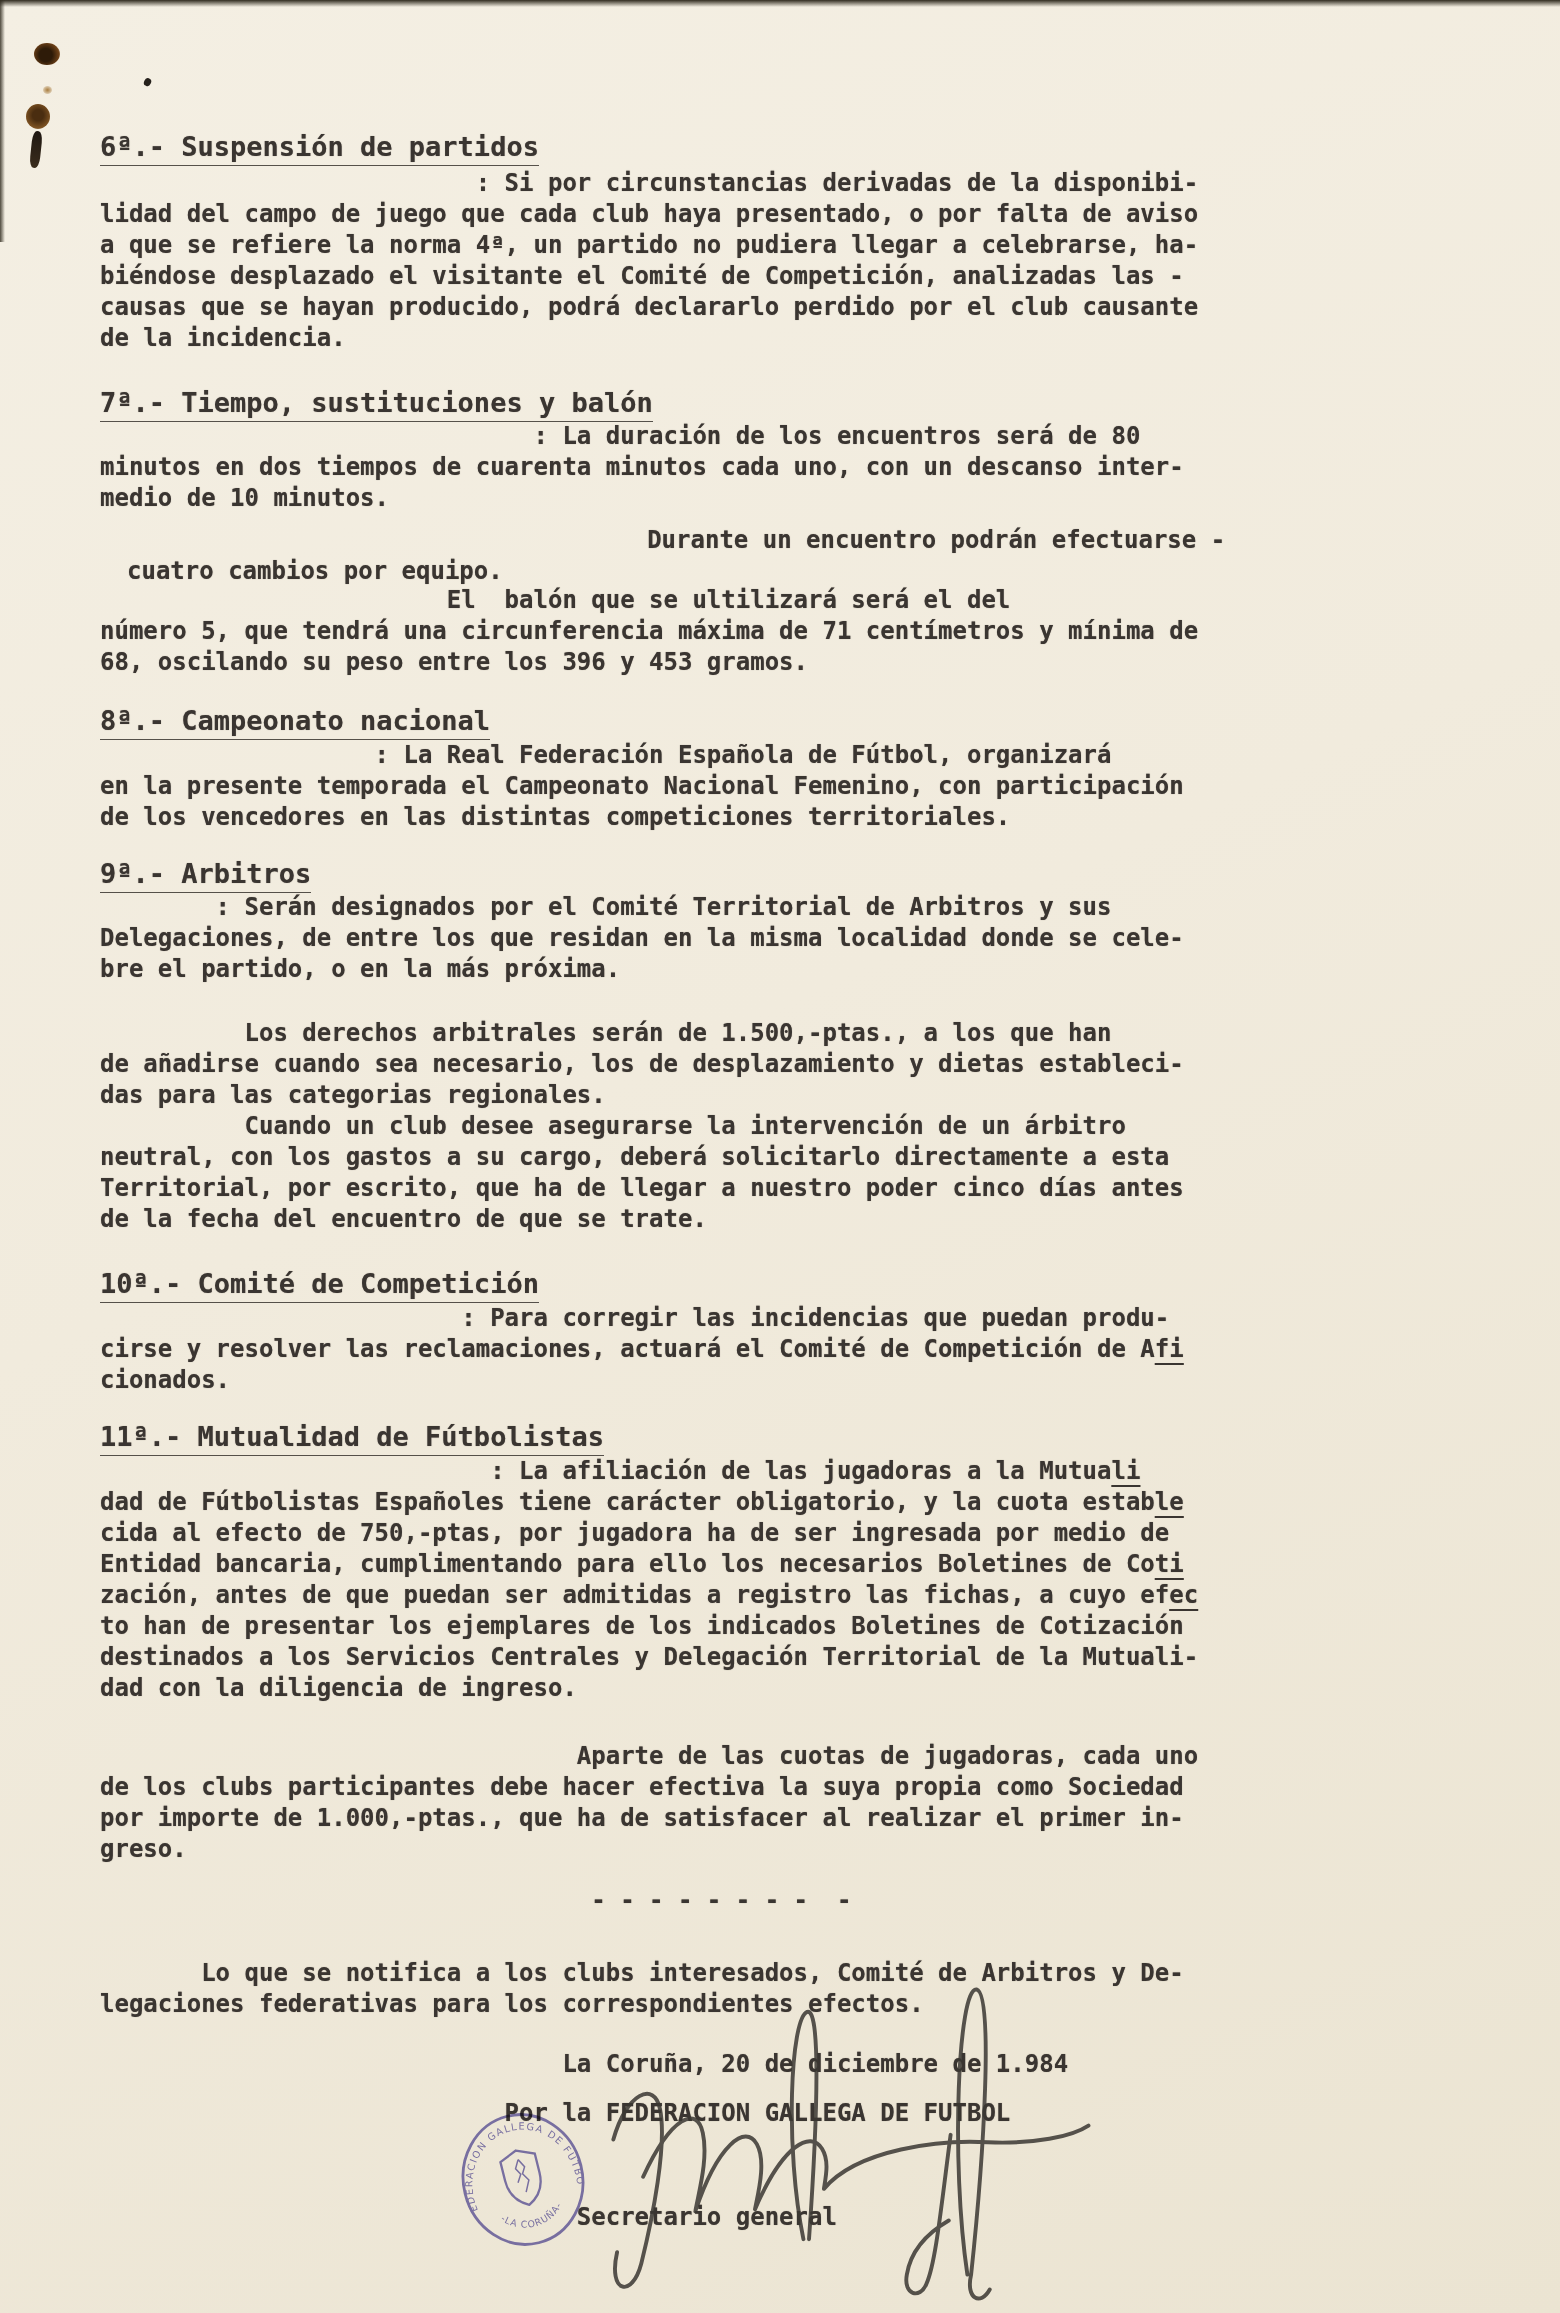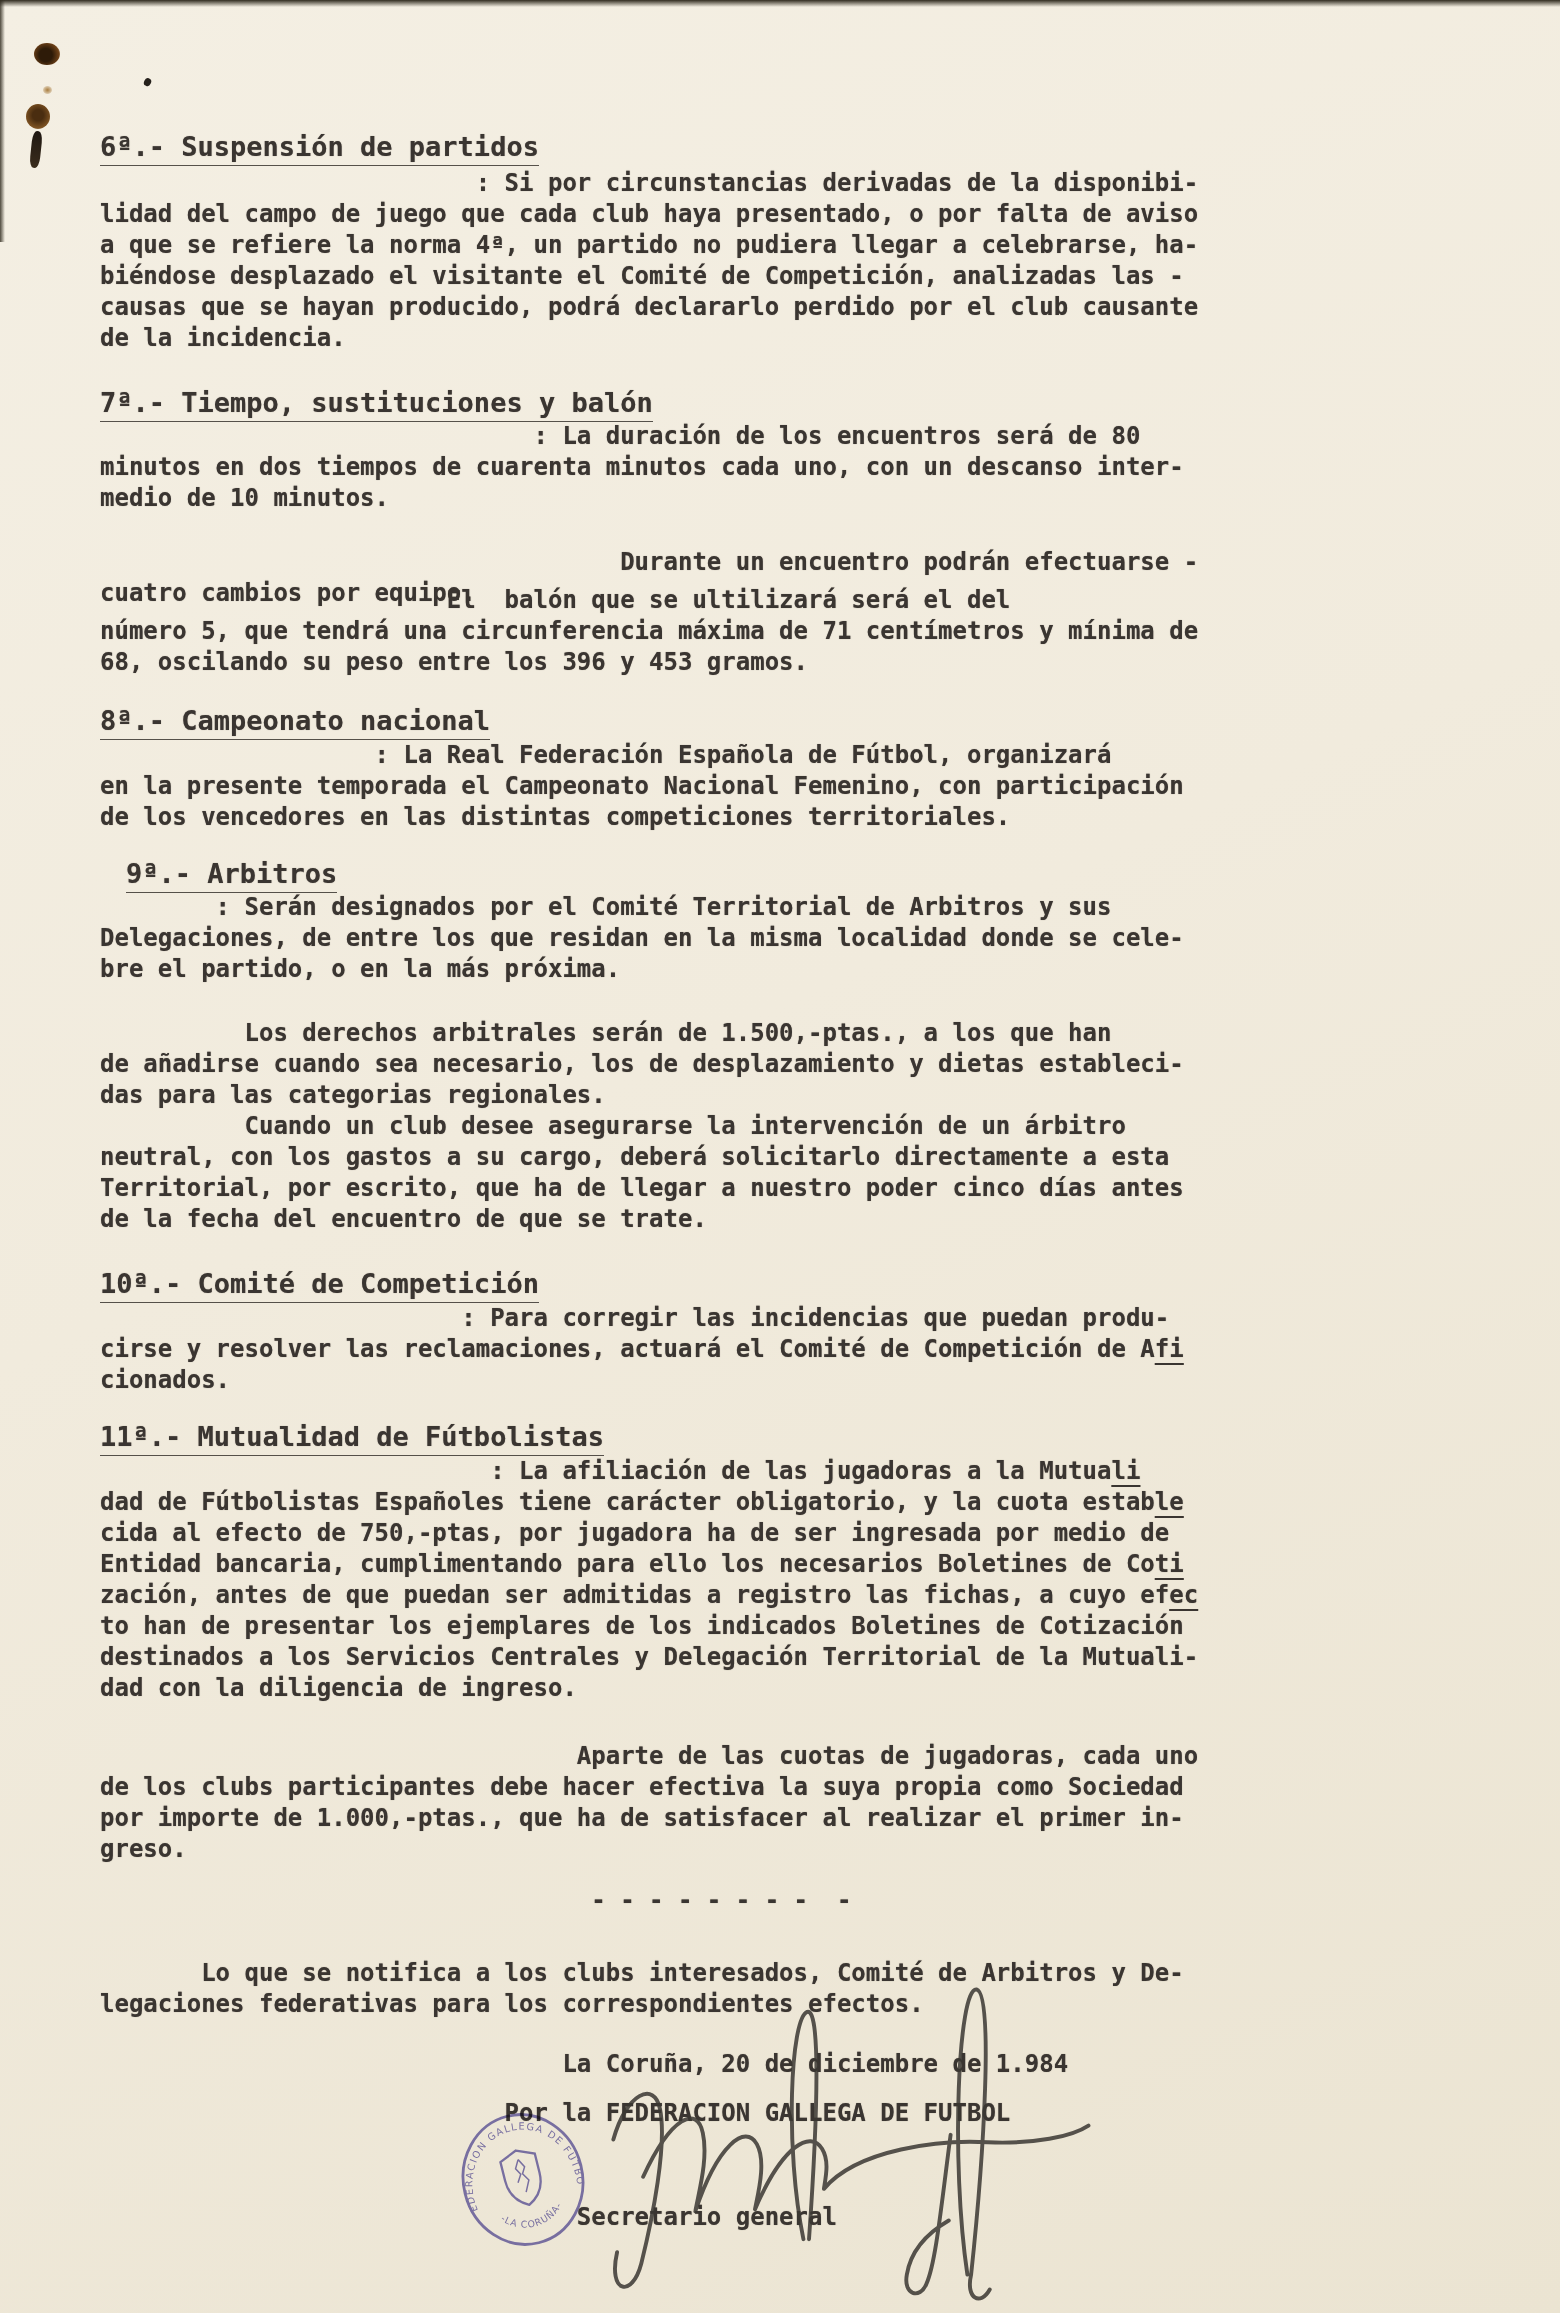--- a/index.html
+++ b/index.html
@@ -47,25 +47,25 @@
 <div class="blot blot2"></div>
 <div class="blot blot3"></div>
 <div class="ink-streak"></div>
 <div class="ink-speck"></div>
 
 <div id="doc-layer">
     <div class="block heading" style="top: 131px;"><span class="hline">6ª.- Suspensión de partidos</span></div>
     <div class="block para" style="top: 168px;"><div class="line"><span>                          : Si por circunstancias derivadas de la disponibi-</span></div><div class="line"><span>lidad del campo de juego que cada club haya presentado, o por falta de aviso</span></div><div class="line"><span>a que se refiere la norma 4ª, un partido no pudiera llegar a celebrarse, ha-</span></div><div class="line"><span>biéndose desplazado el visitante el Comité de Competición, analizadas las -</span></div><div class="line"><span>causas que se hayan producido, podrá declararlo perdido por el club causante</span></div><div class="line"><span>de la incidencia.</span></div></div>
     <div class="block heading" style="top: 387px;"><span class="hline">7ª.- Tiempo, sustituciones y balón</span></div>
     <div class="block para" style="top: 421px;"><div class="line"><span>                              : La duración de los encuentros será de 80</span></div><div class="line"><span>minutos en dos tiempos de cuarenta minutos cada uno, con un descanso inter-</span></div><div class="line"><span>medio de 10 minutos.</span></div></div>
-    <div class="block para" style="top: 547px;"><div class="line"><span>                                    Durante un encuentro podrán efectuarse -</span></div><div class="line"><span>cuatro cambios por equipo.</span></div></div>
+    <div class="block para" style="top: 525px; margin-left: 27px;"><div class="line"><span>                                    Durante un encuentro podrán efectuarse -</span></div><div class="line"><span>cuatro cambios por equipo.</span></div></div>
     <div class="block para" style="top: 585px;"><div class="line"><span>                        El  balón que se ultilizará será el del</span></div><div class="line"><span>número 5, que tendrá una circunferencia máxima de 71 centímetros y mínima de</span></div><div class="line"><span>68, oscilando su peso entre los 396 y 453 gramos.</span></div></div>
     <div class="block heading" style="top: 705px;"><span class="hline">8ª.- Campeonato nacional</span></div>
     <div class="block para" style="top: 740px;"><div class="line"><span>                   : La Real Federación Española de Fútbol, organizará</span></div><div class="line"><span>en la presente temporada el Campeonato Nacional Femenino, con participación</span></div><div class="line"><span>de los vencedores en las distintas competiciones territoriales.</span></div></div>
-    <div class="block heading" style="top: 858px; margin-left: 26px;"><span class="hline">9ª.- Arbitros</span></div>
+    <div class="block heading" style="top: 858px;"><span class="hline">9ª.- Arbitros</span></div>
     <div class="block para" style="top: 892px;"><div class="line"><span>        : Serán designados por el Comité Territorial de Arbitros y sus</span></div><div class="line"><span>Delegaciones, de entre los que residan en la misma localidad donde se cele-</span></div><div class="line"><span>bre el partido, o en la más próxima.</span></div></div>
     <div class="block para" style="top: 1018px;"><div class="line"><span>          Los derechos arbitrales serán de 1.500,-ptas., a los que han</span></div><div class="line"><span>de añadirse cuando sea necesario, los de desplazamiento y dietas estableci-</span></div><div class="line"><span>das para las categorias regionales.</span></div><div class="line"><span>          Cuando un club desee asegurarse la intervención de un árbitro</span></div><div class="line"><span>neutral, con los gastos a su cargo, deberá solicitarlo directamente a esta</span></div><div class="line"><span>Territorial, por escrito, que ha de llegar a nuestro poder cinco días antes</span></div><div class="line"><span>de la fecha del encuentro de que se trate.</span></div></div>
     <div class="block heading" style="top: 1268px;"><span class="hline">10ª.- Comité de Competición</span></div>
     <div class="block para" style="top: 1303px;"><div class="line"><span>                         : Para corregir las incidencias que puedan produ-</span></div><div class="line"><span>cirse y resolver las reclamaciones, actuará el Comité de Competición de A</span><span class="cont-underline">fi</span></div><div class="line"><span>cionados.</span></div></div>
     <div class="block heading" style="top: 1421px;"><span class="hline">11ª.- Mutualidad de Fútbolistas</span></div>
     <div class="block para" style="top: 1456px;"><div class="line"><span>                           : La afiliación de las jugadoras a la Mutua</span><span class="cont-underline">li</span></div><div class="line"><span>dad de Fútbolistas Españoles tiene carácter obligatorio, y la cuota estab</span><span class="cont-underline">le</span></div><div class="line"><span>cida al efecto de 750,-ptas, por jugadora ha de ser ingresada por medio de</span></div><div class="line"><span>Entidad bancaria, cumplimentando para ello los necesarios Boletines de Co</span><span class="cont-underline">ti</span></div><div class="line"><span>zación, antes de que puedan ser admitidas a registro las fichas, a cuyo ef</span><span class="cont-underline">ec</span></div><div class="line"><span>to han de presentar los ejemplares de los indicados Boletines de Cotización</span></div><div class="line"><span>destinados a los Servicios Centrales y Delegación Territorial de la Mutuali-</span></div><div class="line"><span>dad con la diligencia de ingreso.</span></div></div>
     <div class="block para" style="top: 1741px;"><div class="line"><span>                                 Aparte de las cuotas de jugadoras, cada uno</span></div><div class="line"><span>de los clubs participantes debe hacer efectiva la suya propia como Sociedad</span></div><div class="line"><span>por importe de 1.000,-ptas., que ha de satisfacer al realizar el primer in-</span></div><div class="line"><span>greso.</span></div></div>
     <div class="block para" style="top: 1885px;"><div class="line"><span>                                  - - - - - - - -  -</span></div></div>
     <div class="block para" style="top: 1958px;"><div class="line"><span>       Lo que se notifica a los clubs interesados, Comité de Arbitros y De-</span></div><div class="line"><span>legaciones federativas para los correspondientes efectos.</span></div></div>
     <div class="block para" style="top: 2049px;"><div class="line"><span>                                La Coruña, 20 de diciembre de 1.984</span></div></div>

